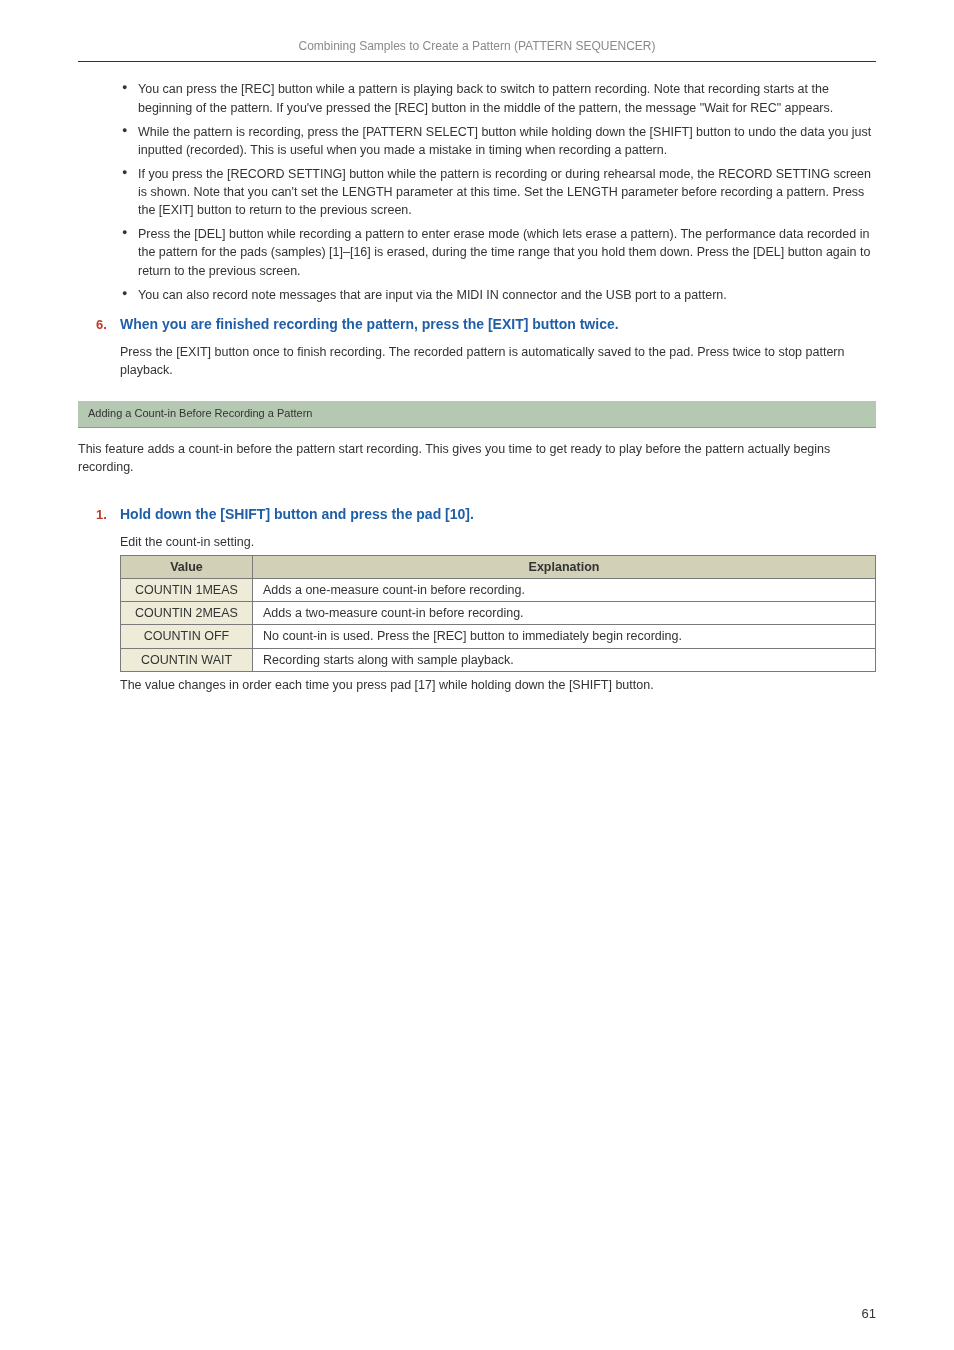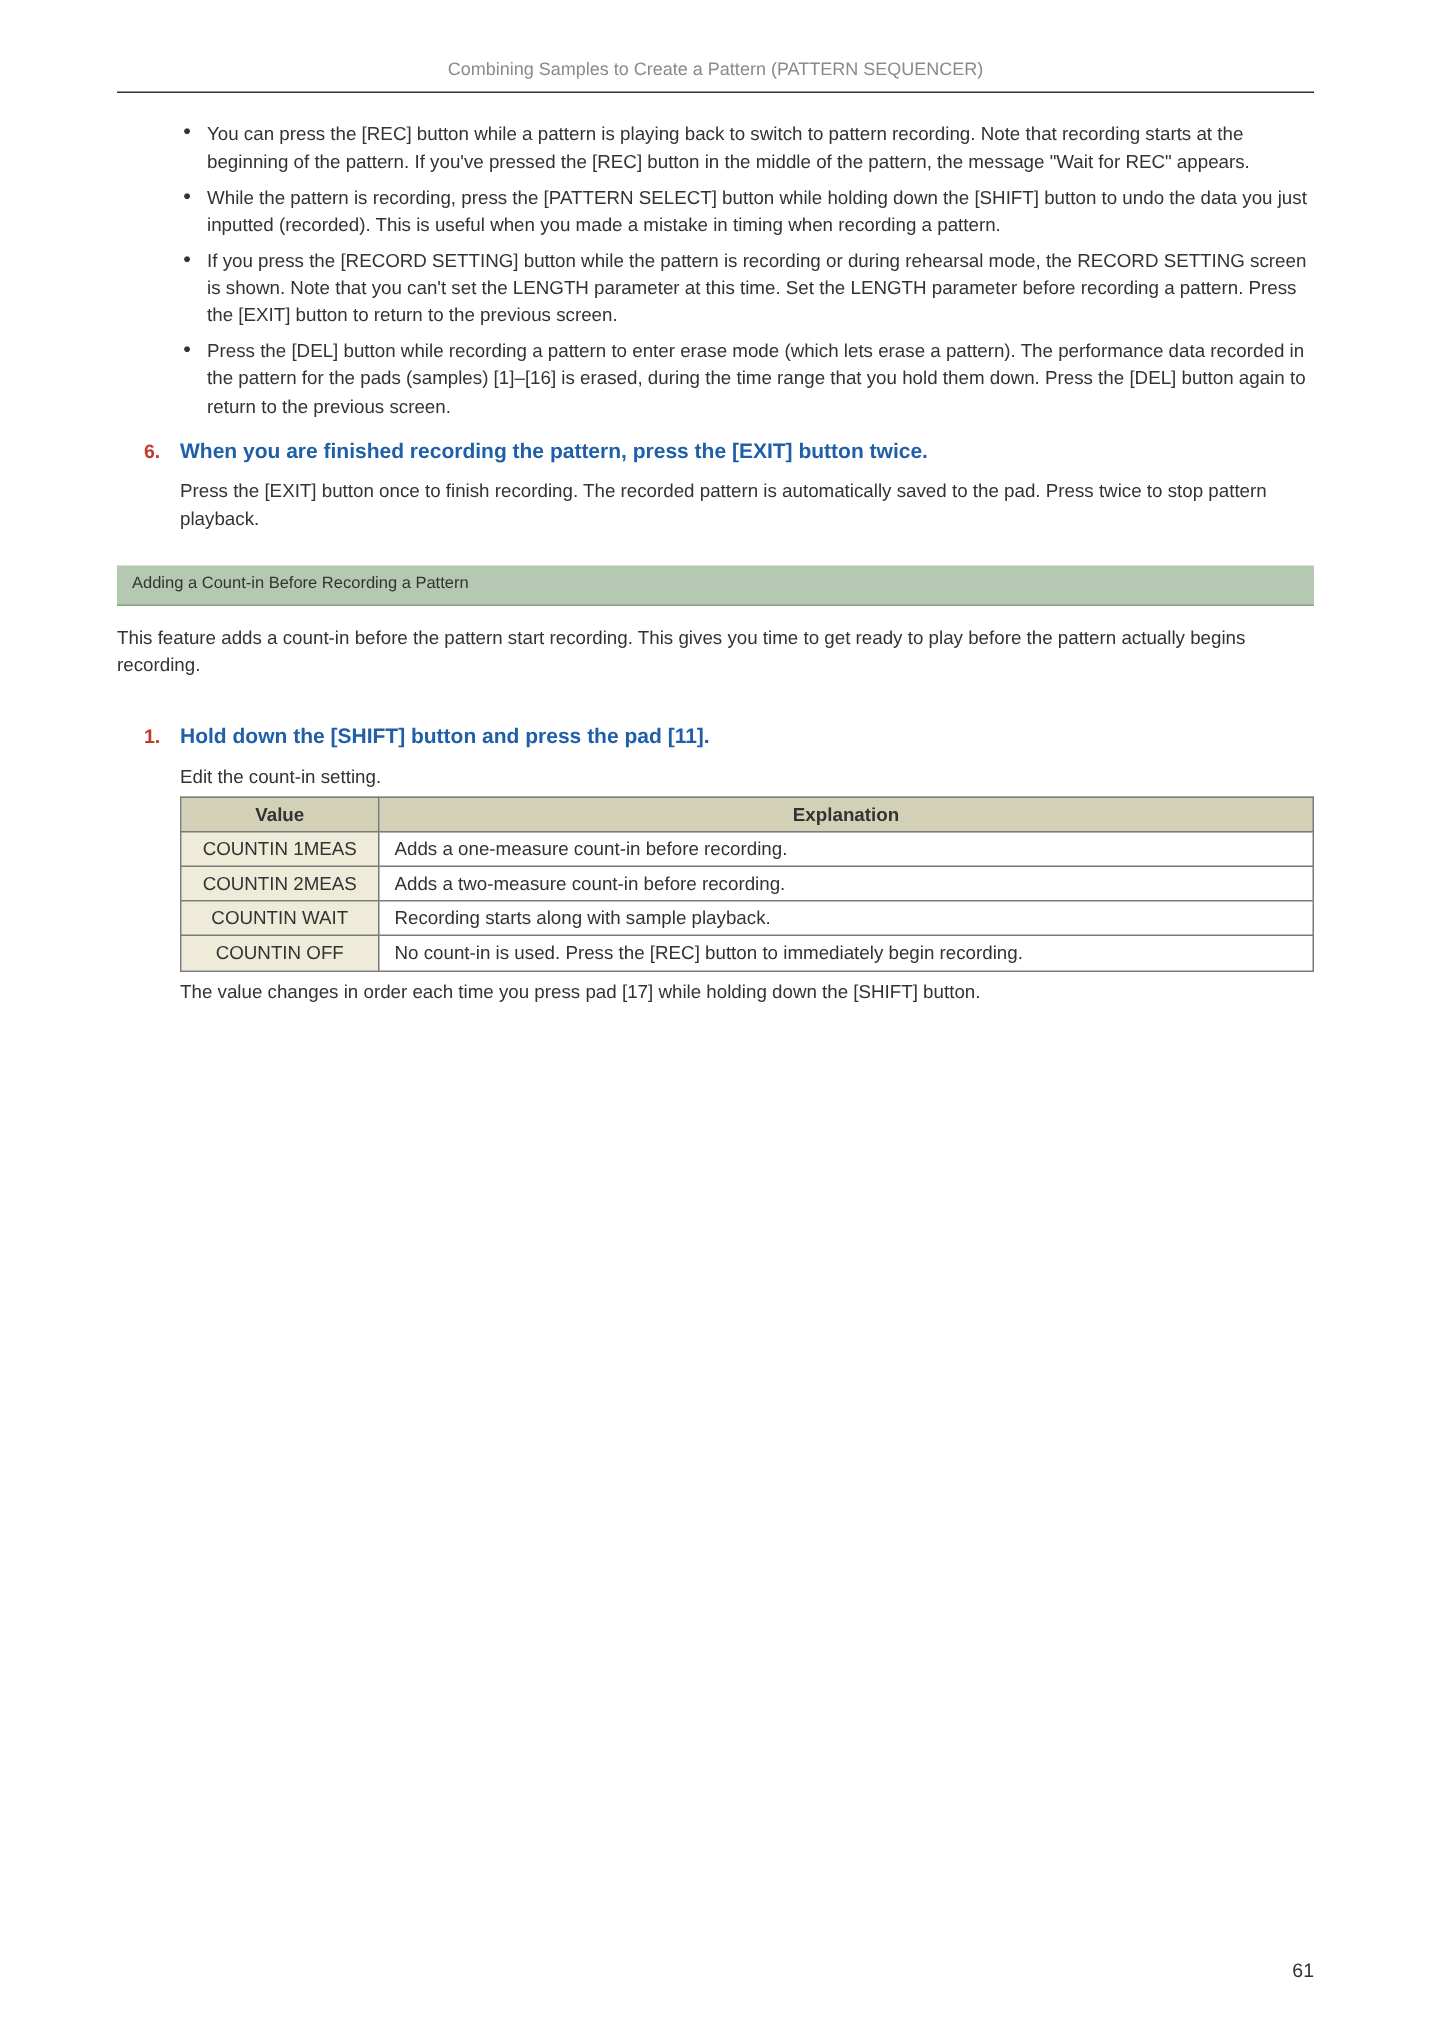--- a/index.html
+++ b/index.html
@@ -121,59 +121,60 @@
 <body>
 
 <div class="header-right">Combining Samples to Create a Pattern (PATTERN SEQUENCER)</div>
 <hr class="rule">
 
 <ul class="bullets">
   <li>You can press the [REC] button while a pattern is playing back to switch to pattern recording. Note that recording starts at the beginning of the pattern. If you've pressed the [REC] button in the middle of the pattern, the message "Wait for REC" appears.</li>
   <li>While the pattern is recording, press the [PATTERN SELECT] button while holding down the [SHIFT] button to undo the data you just inputted (recorded). This is useful when you made a mistake in timing when recording a pattern.</li>
   <li>If you press the [RECORD SETTING] button while the pattern is recording or during rehearsal mode, the RECORD SETTING screen is shown. Note that you can't set the LENGTH parameter at this time. Set the LENGTH parameter before recording a pattern. Press the [EXIT] button to return to the previous screen.</li>
   <li>Press the [DEL] button while recording a pattern to enter erase mode (which lets erase a pattern). The performance data recorded in the pattern for the pads (samples) [1]–[16] is erased, during the time range that you hold them down. Press the [DEL] button again to return to the previous screen.</li>
+  <li>You can also record note messages that are input via the MIDI IN connector and the USB port to a pattern.</li>
 </ul>
 
 <div class="step-row">
   <div class="step-num">6.</div>
   <div class="step-text">When you are finished recording the pattern, press the [EXIT] button twice.</div>
 </div>
 <div class="step-desc">Press the [EXIT] button once to finish recording. The recorded pattern is automatically saved to the pad. Press twice to stop pattern playback.</div>
 
 <div class="section-bar">Adding a Count-in Before Recording a Pattern</div>
 <p class="section-intro">This feature adds a count-in before the pattern start recording. This gives you time to get ready to play before the pattern actually begins recording.</p>
 
 <div class="step-row">
   <div class="step-num">1.</div>
-  <div class="step-text">Hold down the [SHIFT] button and press the pad [11].</div>
+  <div class="step-text">Hold down the [SHIFT] button and press the pad [10].</div>
 </div>
 <div class="table-lead">Edit the count-in setting.</div>
 
 <table class="spec">
   <thead>
     <tr>
       <th>Value</th>
       <th>Explanation</th>
     </tr>
   </thead>
   <tbody>
     <tr>
       <td class="val">COUNTIN 1MEAS</td>
       <td>Adds a one-measure count-in before recording.</td>
     </tr>
     <tr>
       <td class="val">COUNTIN 2MEAS</td>
       <td>Adds a two-measure count-in before recording.</td>
     </tr>
     <tr>
+      <td class="val">COUNTIN OFF</td>
+      <td>No count-in is used. Press the [REC] button to immediately begin recording.</td>
+    </tr>
+    <tr>
       <td class="val">COUNTIN WAIT</td>
       <td>Recording starts along with sample playback.</td>
-    </tr>
-    <tr>
-      <td class="val">COUNTIN OFF</td>
-      <td>No count-in is used. Press the [REC] button to immediately begin recording.</td>
     </tr>
   </tbody>
 </table>
 
 <div class="table-tail">The value changes in order each time you press pad [17] while holding down the [SHIFT] button.</div>
 
 <div class="page-num">61</div>
 
 </body></html>

